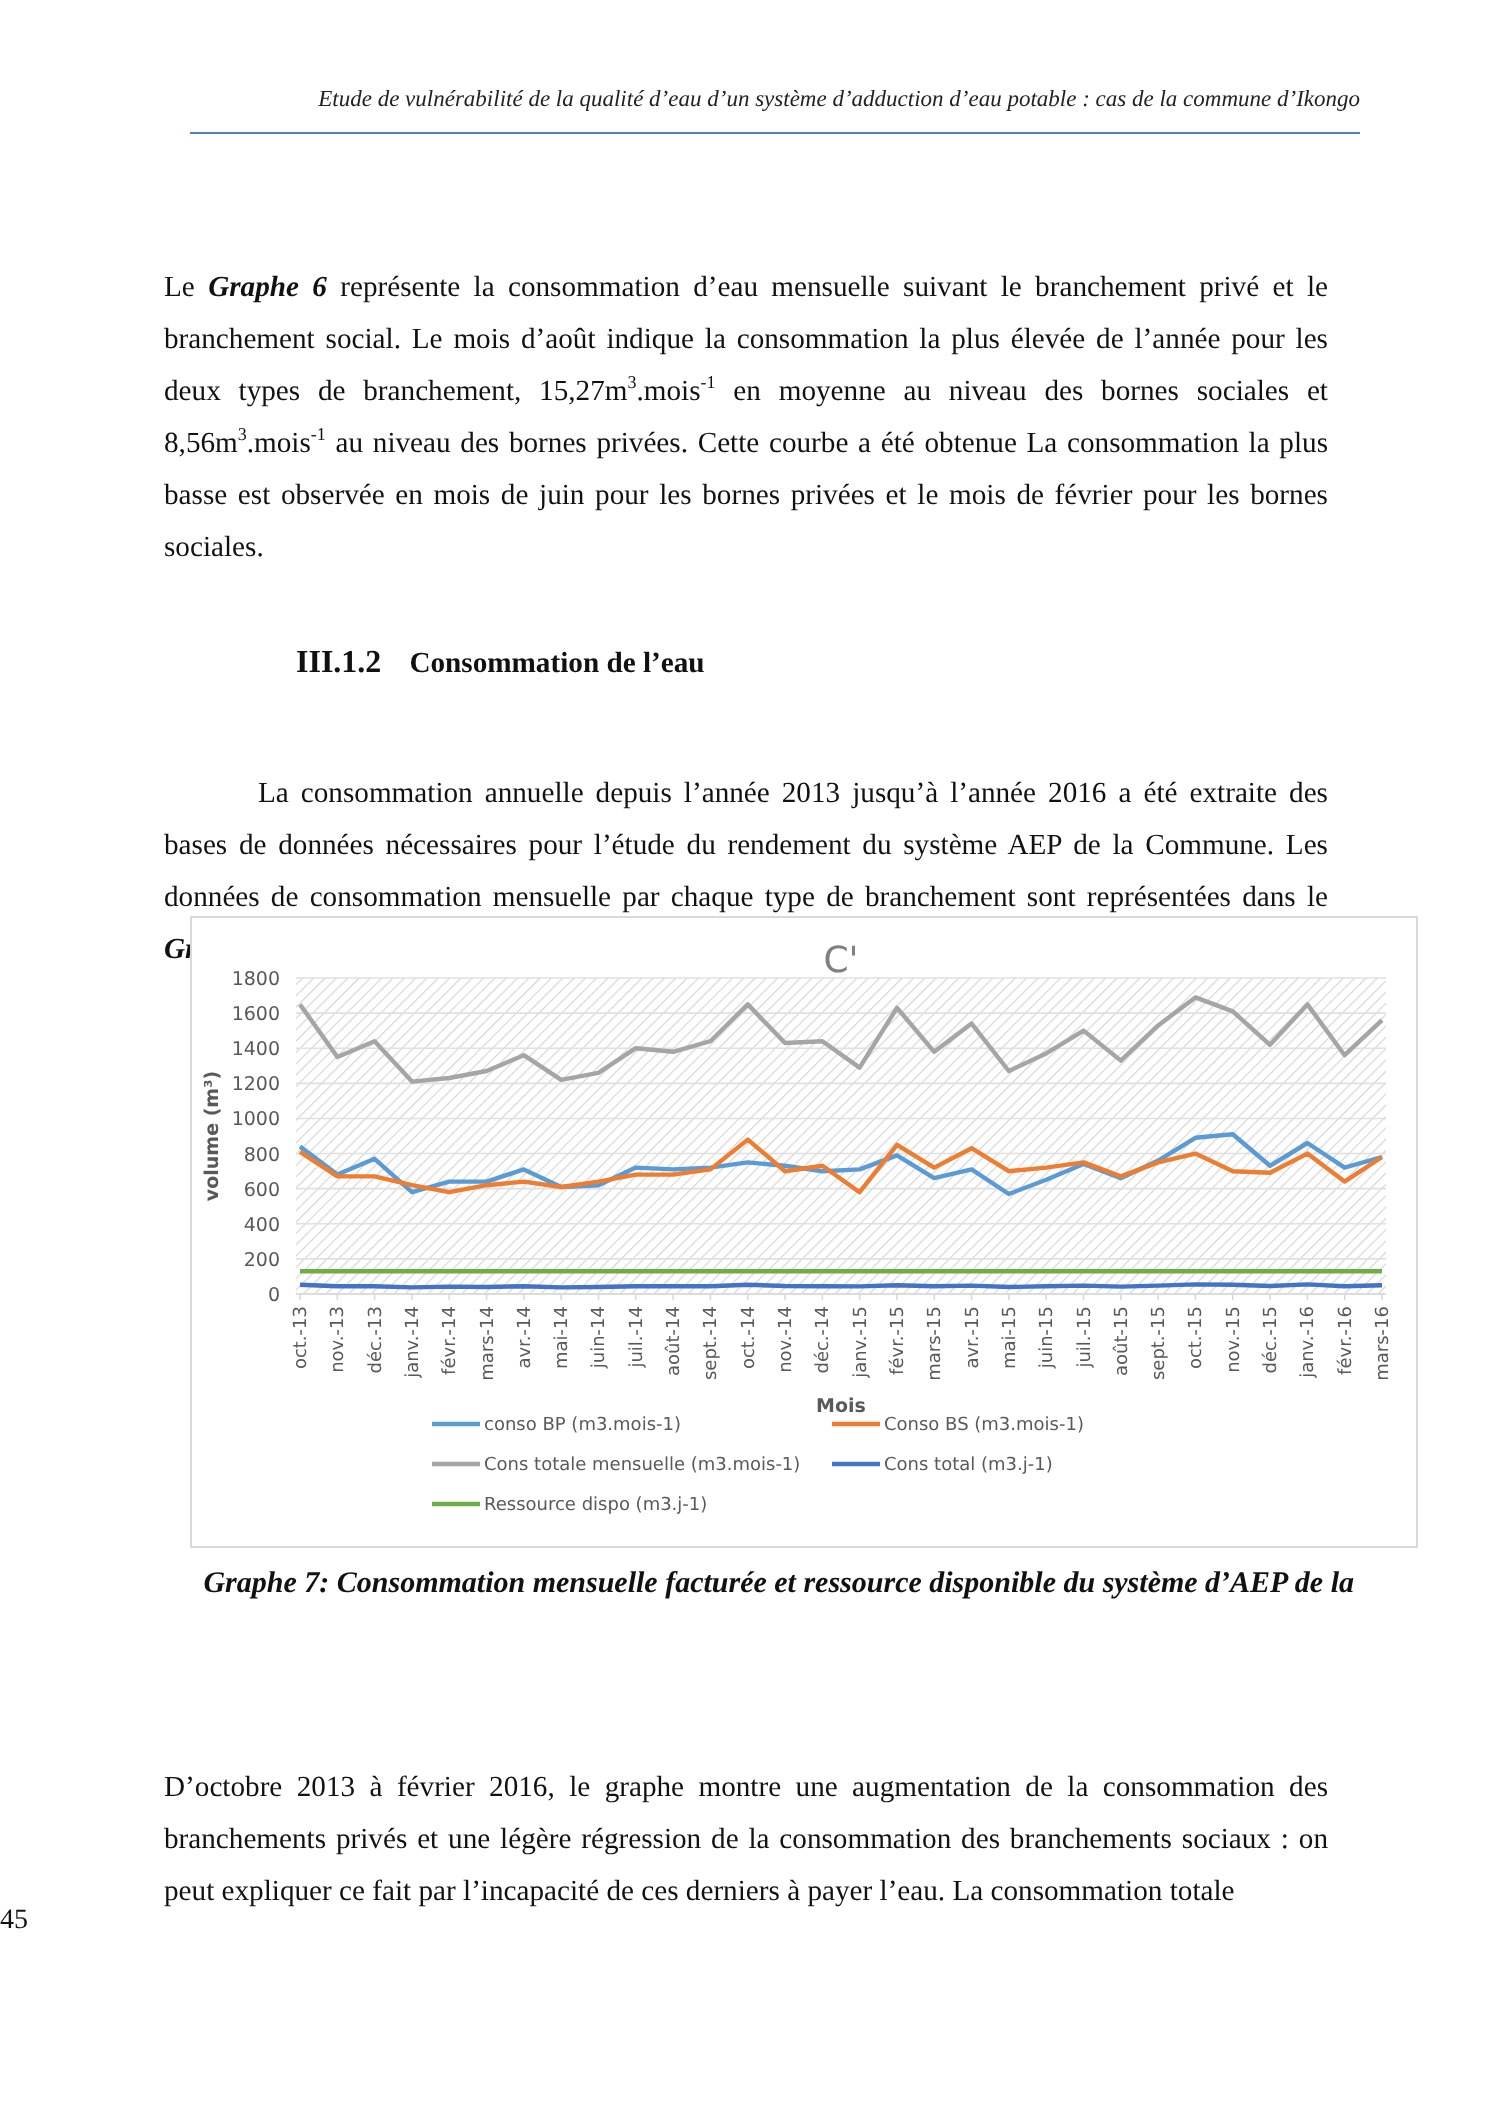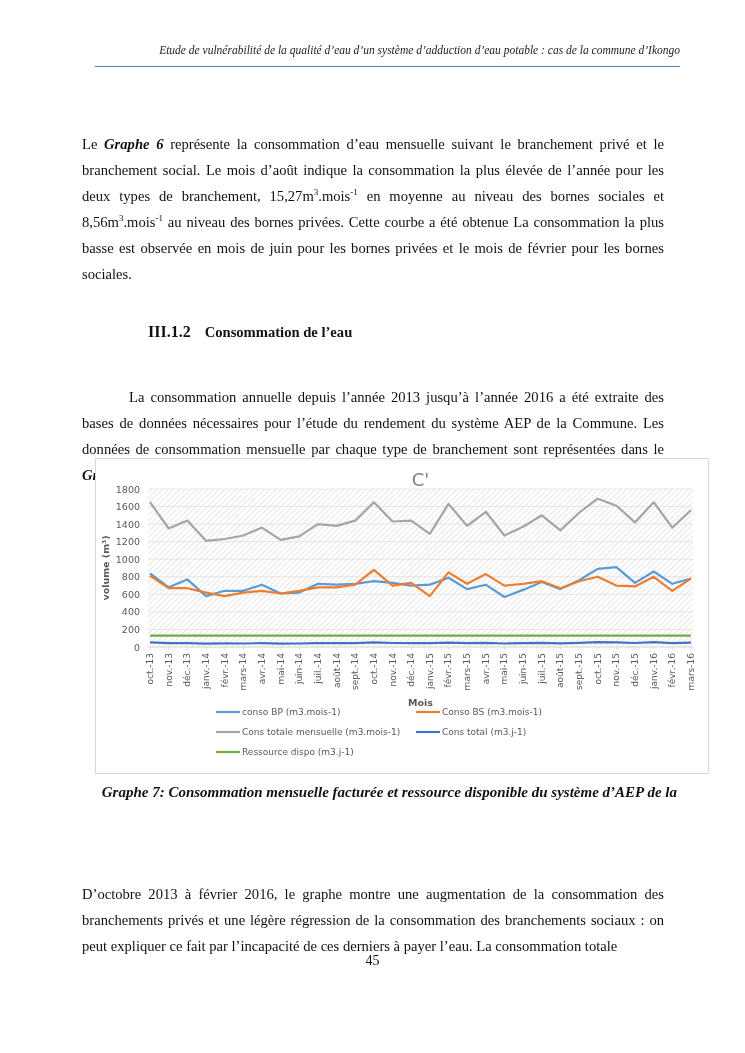--- a/index.html
+++ b/index.html
@@ -8,21 +8,21 @@
   .header-rule { position: absolute; left: 95px; top: 66px; width: 585px; height: 1px; background: #4f81bd; }
   .para { position: absolute; left: 82px; width: 582px; font-size: 14.6px; line-height: 26px; text-align: justify; margin: 0; }
   .para b i, .para i b { font-weight: bold; font-style: italic; }
   .indent { text-indent: 47px; margin-top: 48px; }
   sup { font-size: 9px; line-height: 0; }
   .section { position: absolute; left: 148px; top: 323px; font-size: 14.6px; font-weight: bold; }
   .section .num { font-size: 16px; margin-right: 14px; }
   .chart-box { position: absolute; left: 95px; top: 458px; width: 612px; height: 314px; border: 1px solid #d9d9d9; background: #fff; }
   .chart-box svg { display: block; }
   .caption { position: absolute; left: 95px; top: 779px; width: 582px; text-align: right; font-weight: bold; font-style: italic; font-size: 15px; line-height: 26px; }
-  .page-num { position: absolute; left: 0; width: 745px; top: 953px; text-align: center; font-size: 14px; }
+  .page-num { position: absolute; left: 0; width: 745px; top: 953px; font-size: 14px; }
 </style>
 </head>
 <body>
 
 <div class="header">Etude de vulnérabilité de la qualité d’eau d’un système d’adduction d’eau potable : cas de la commune d’Ikongo</div>
 <div class="header-rule"></div>
 
 <p class="para" style="top:131px;"><span>Le </span><b><i>Graphe 6</i></b><span> représente la consommation d’eau mensuelle suivant le branchement privé et le branchement social. Le mois d’août indique la consommation la plus élevée de l’année pour les deux types de branchement, 15,27m</span><sup>3</sup><span>.mois</span><sup>-1</sup><span> en moyenne au niveau des bornes sociales et 8,56m</span><sup>3</sup><span>.mois</span><sup>-1</sup><span> au niveau des bornes privées. Cette courbe a été obtenue  La consommation la plus basse est observée en mois de juin pour les bornes privées et le mois de février pour les bornes sociales.</span></p>
 
 <div class="section"><span class="num">III.1.2</span><span>Consommation de l’eau</span></div>

